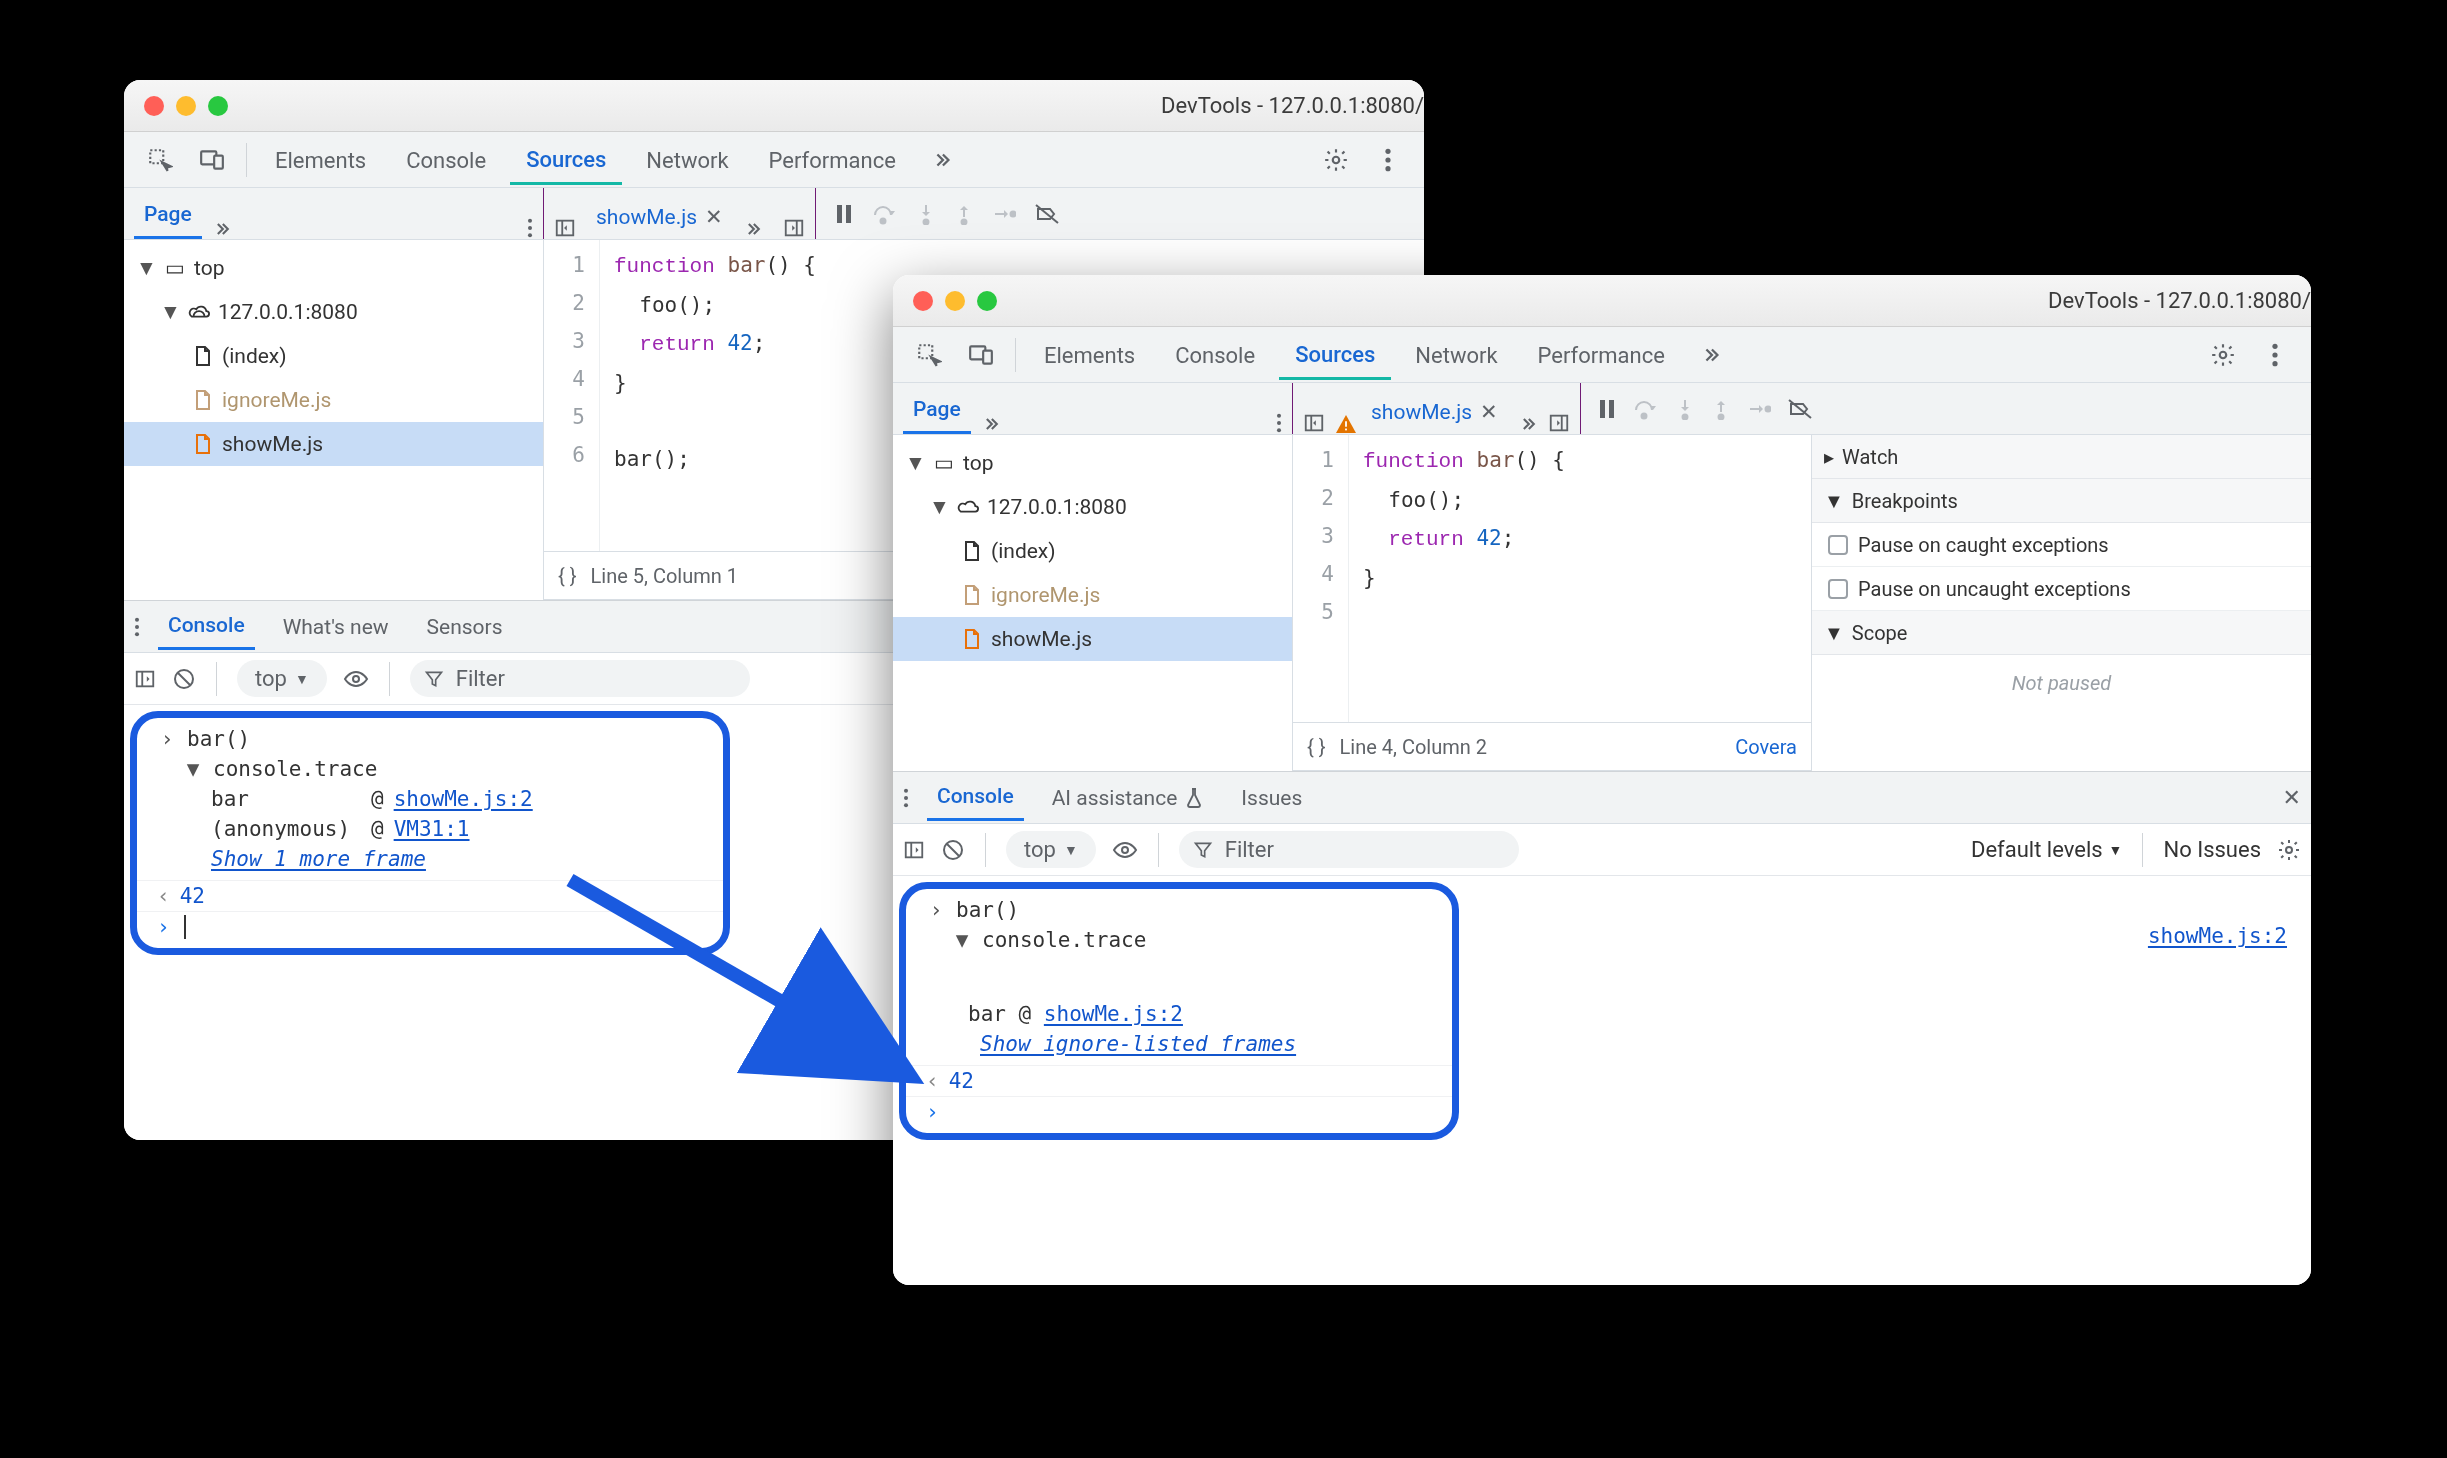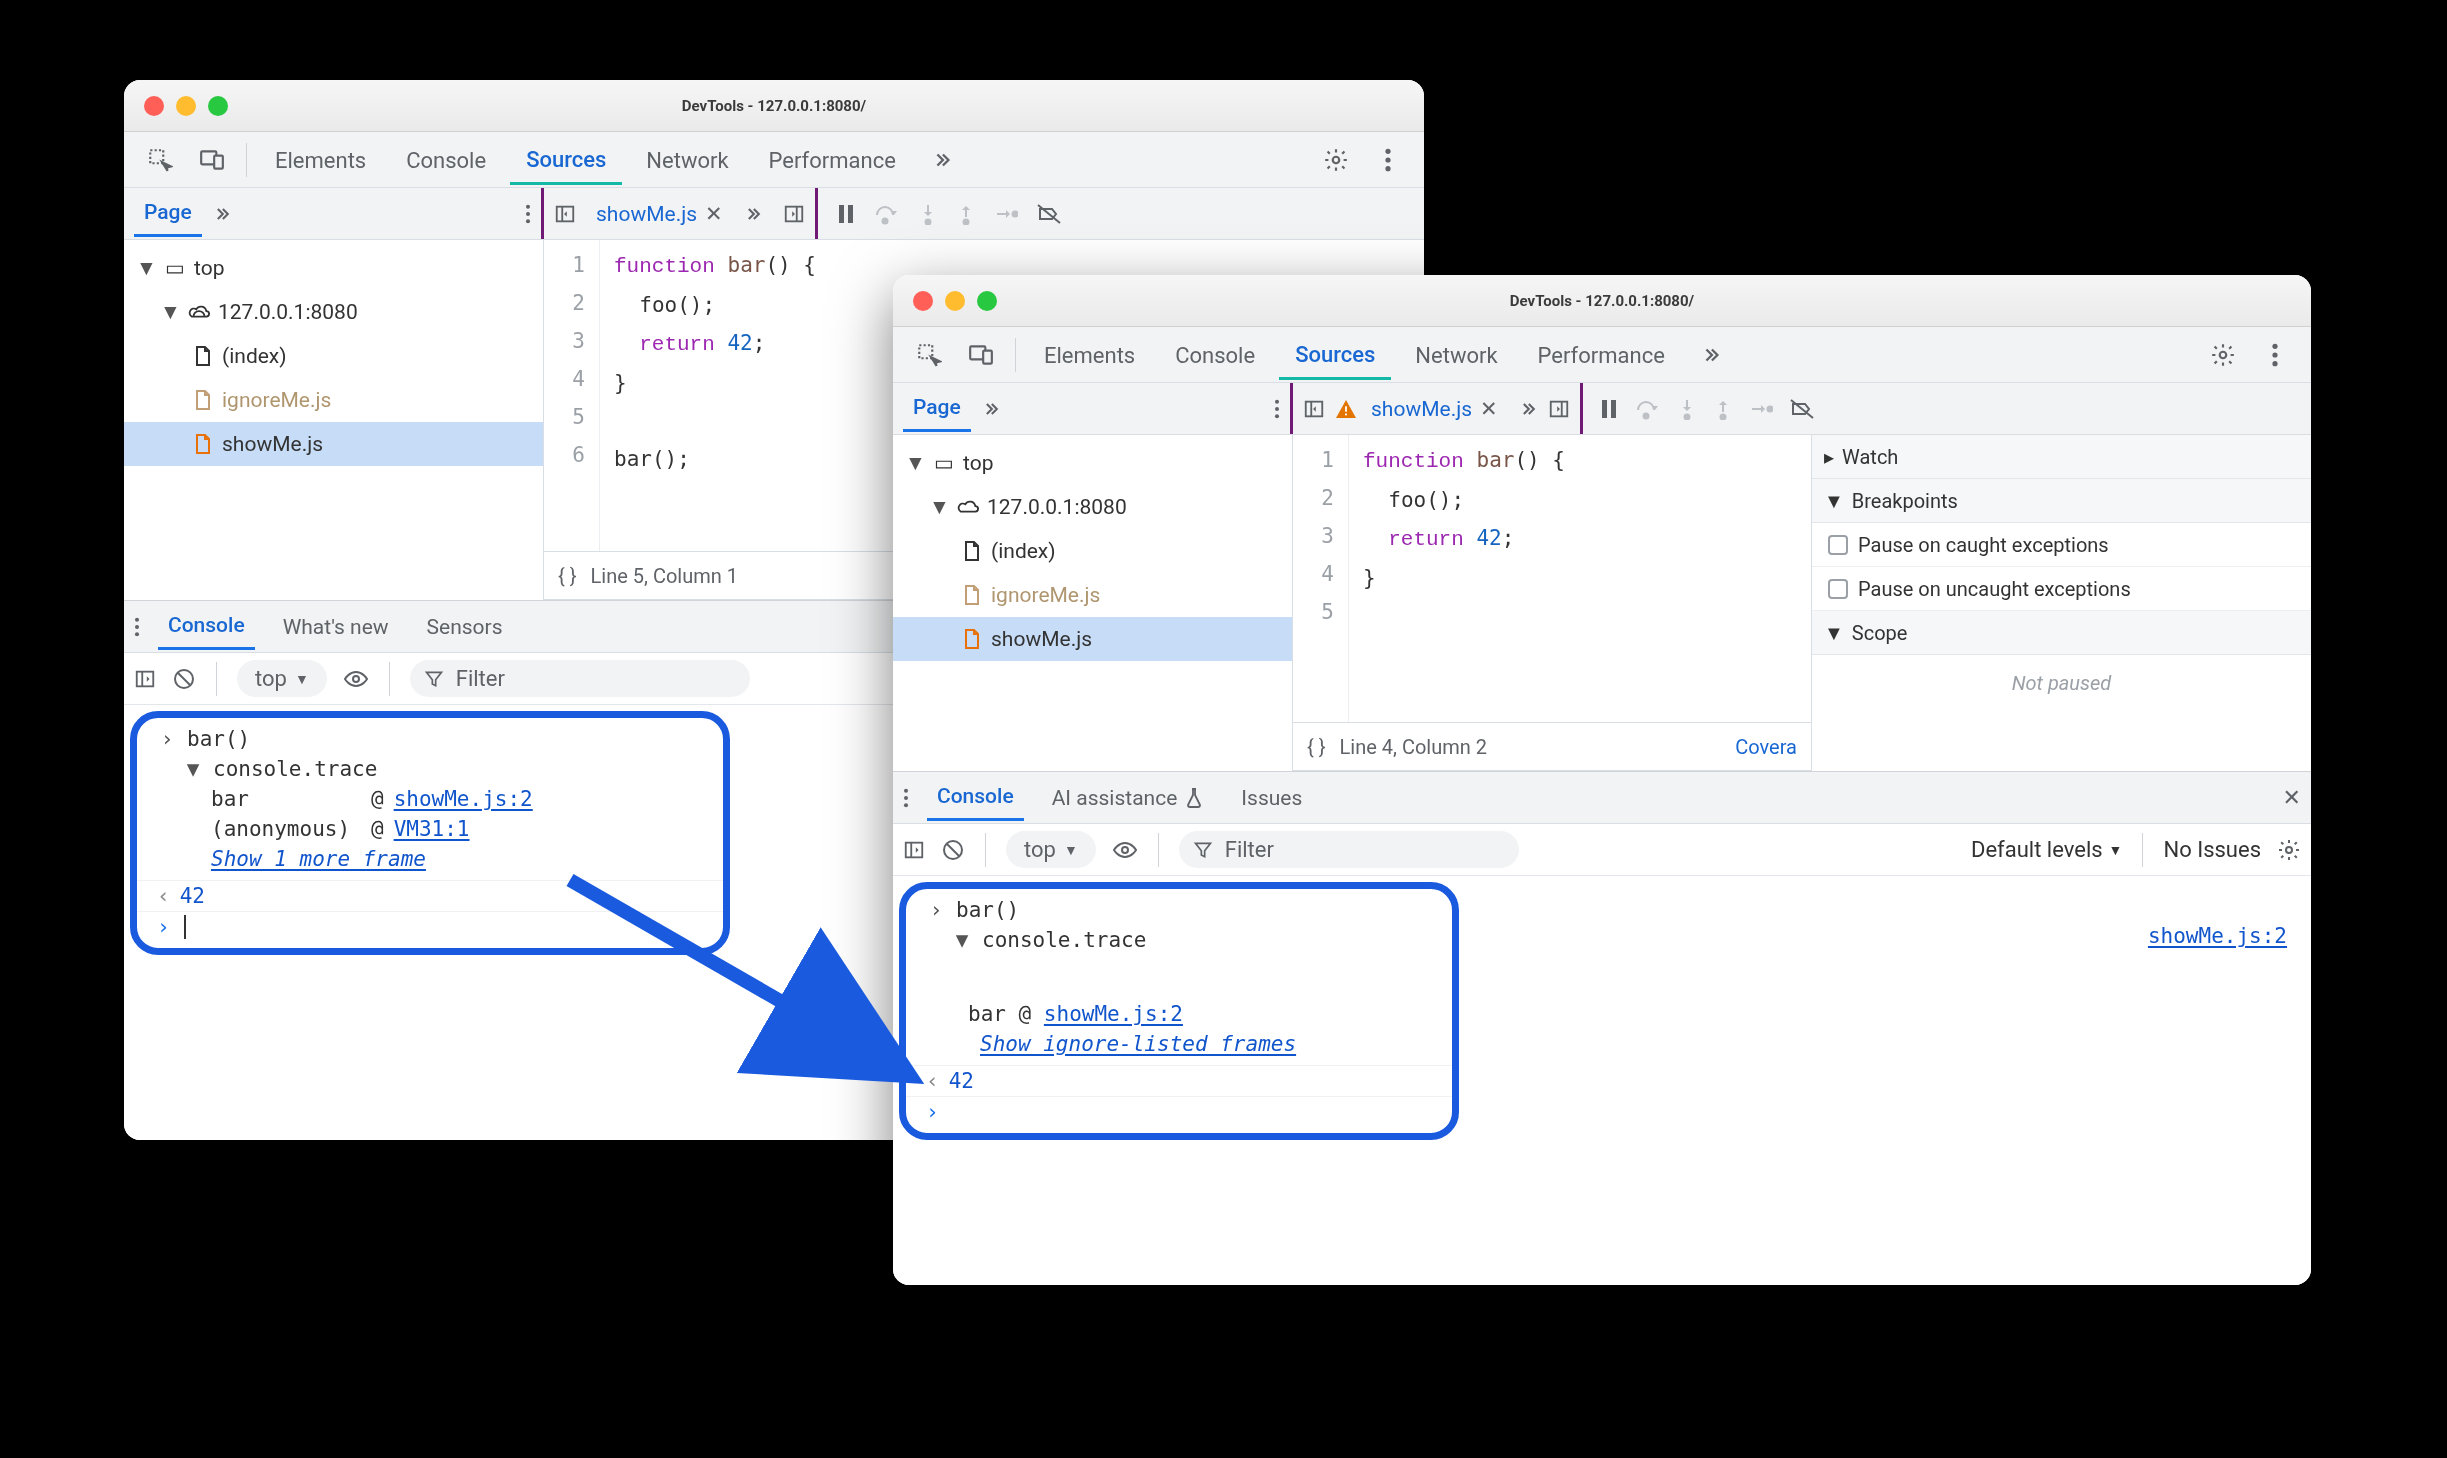--- a/index.html
+++ b/index.html
@@ -6,32 +6,32 @@
   html, body { width: 2447px; height: 1458px; background: #000; font-family: -apple-system, BlinkMacSystemFont, "Segoe UI", Roboto, sans-serif; font-size: 22px; color: #333; }
   .stage { position: relative; width: 2447px; height: 1458px; }
   .window { position: absolute; background: #fff; border-radius: 16px; box-shadow: 0 20px 60px rgba(0,0,0,.5); overflow: hidden; display: flex; flex-direction: column; }
   .win1 { left: 124px; top: 80px; width: 1300px; height: 1060px; }
   .win2 { left: 893px; top: 275px; width: 1418px; height: 1010px; }
 
   .titlebar { height: 52px; background: linear-gradient(#f6f6f6,#eaeaea); border-bottom: 1px solid #d0d0d0; display: flex; align-items: center; position: relative; }
   .traffic { position: absolute; left: 20px; top: 16px; display: flex; gap: 12px; }
   .dot { width: 20px; height: 20px; border-radius: 50%; }
   .red { background:#ff5f57; } .yellow{background:#febc2e;} .green{background:#28c840;}
-  .title { flex:1; text-align:center; font-weight:700; color:#3b3b3b; font-size: 15px; }
+  .title { flex:1; text-align:right; font-weight:400; color:#3b3b3b; font-size: 22px; }
 
   .tabbar { display:flex; align-items:center; height:56px; border-bottom:1px solid #d8dee4; background:#f1f3f4; padding:0 14px; gap:8px; }
   .tabbar .iconbtn { width:44px; height:44px; display:flex; align-items:center; justify-content:center; color:#5f6368; cursor:pointer; border-radius:6px; }
   .sep { width:1px; height:34px; background:#d0d4d8; margin:0 4px; }
   .tab { padding: 12px 16px 10px; color:#5f6368; cursor:pointer; font-size:22px; }
   .tab.active { color:#1967d2; border-bottom:3px solid #14b8a6; font-weight:500; }
   .tabend { margin-left:auto; display:flex; align-items:center; gap:8px; }
 
   .subrow { display:flex; align-items:center; height:52px; border-bottom:1px solid #d8dee4; background:#f1f3f4; }
   .subseg { display:flex; align-items:center; height:100%; padding:0 10px; gap:10px; }
-  .subseg.bordered { border-right:3px solid #701a75; }
+  .subseg.bordered { border-right:1px solid #701a75;align-items:flex-end; }
   .subtab { padding:10px 10px; color:#5f6368; font-size:21px; }
   .subtab.active { color:#1967d2; border-bottom:3px solid #1a73e8; font-weight:500; }
   .icon { color:#5f6368; }
   .warnicon { color:#e37400; }
 
   .body { display:flex; flex:1; min-height:0; }
   .sidebar { width:420px; border-right:1px solid #d8dee4; background:#fff; overflow:auto; font-size:21px; padding-top:6px; flex-shrink:0; }
   .treerow { display:flex; align-items:center; gap:8px; height:44px; padding-left:12px; white-space:nowrap; }
   .treerow.sel { background:#c7dcf6; }
   .ind1 { padding-left:36px; } .ind2{padding-left:68px;}

